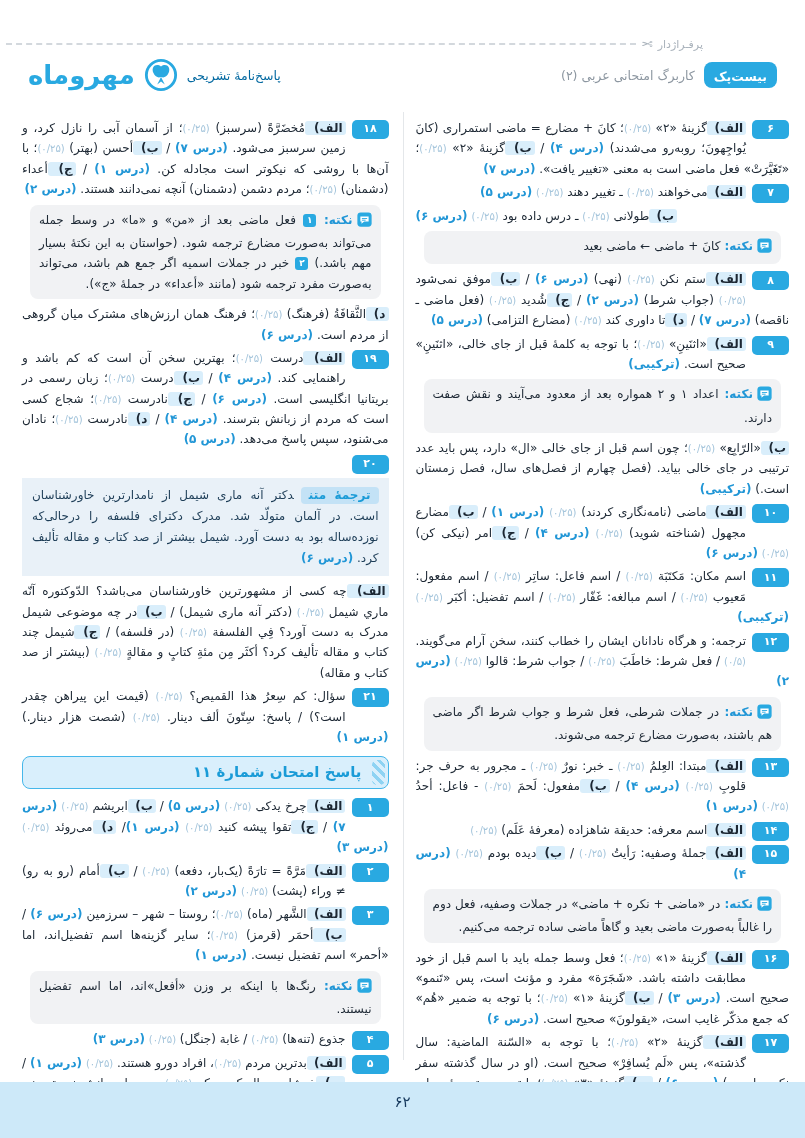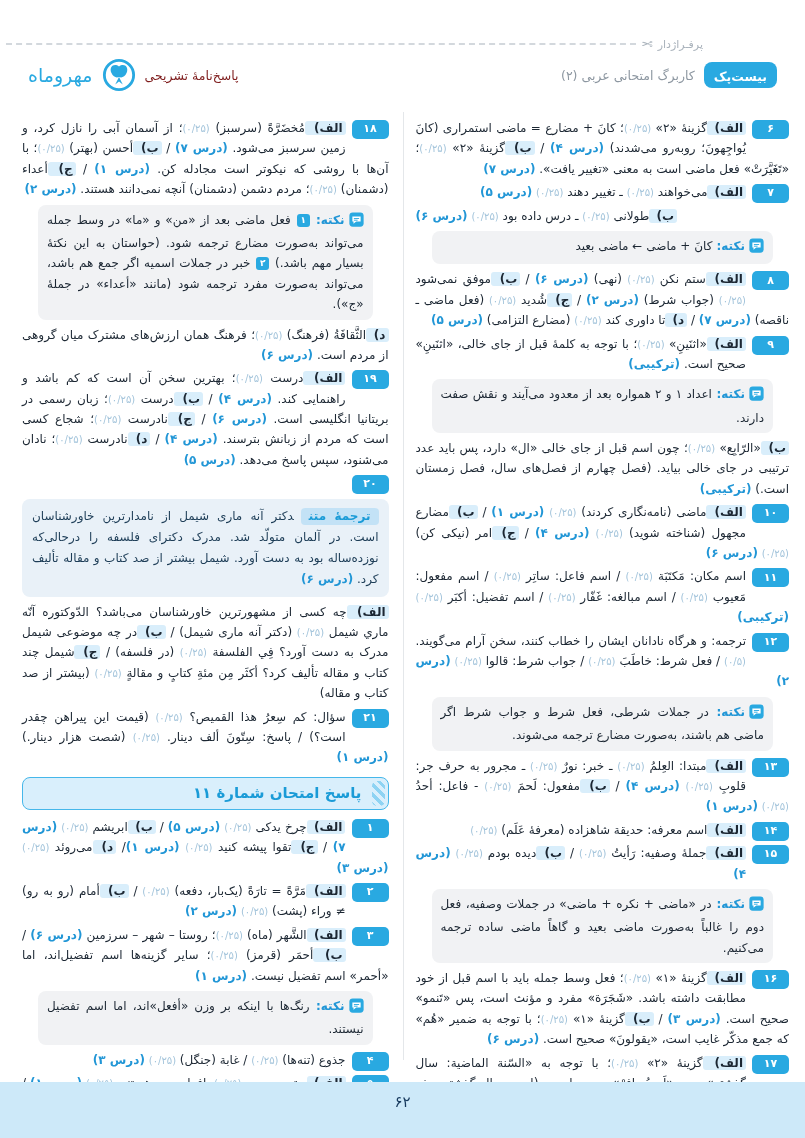--- a/index.html
+++ b/index.html
@@ -17,42 +17,42 @@
   .cutline .lbl{white-space:nowrap;color:#aab3bc}
   .cutline .scissors{display:inline-block;transform:scaleX(-1);font-size:14px;color:#aab3bc}
   .cutline .dash{flex:1;border-top:2px dashed #d3d8dd;height:0}
   
   .masthead{position:absolute;top:58px;left:28px;right:28px;display:flex;
             justify-content:space-between;align-items:center}
   .mh-group{display:flex;align-items:center;gap:9px}
   .brand-pill{background:var(--accent);color:#fff;font-weight:bold;font-size:12.5px;
               padding:9px 10px 4px;border-radius:8px;line-height:1}
   .worksheet-title{color:#8d97a1;font-size:12.5px}
-  .answer-label{color:#7f1d1d;font-size:12.5px}
-  .publisher-name{color:var(--accent);font-weight:normal;font-size:19px;letter-spacing:-.3px}
+  .answer-label{color:#0369a1;font-size:12.5px}
+  .publisher-name{color:var(--accent);font-weight:bold;font-size:26px;letter-spacing:-.3px}
   
   .content{position:absolute;top:112px;right:10px;left:10px;bottom:78px;display:flex}
   .col{width:50%;padding:6px 6px 0 12px}
   .col-right{border-left:1px solid #e4e7ea}
   .col-left{padding-right:14px}
   .item,.para{margin:0 0 3px;text-align:justify;font-size:12px;line-height:1.7}
   .para.center{text-align:left}
   .num-badge{float:right;width:37px;height:19px;margin:2px 0 0 6px;border-radius:5px;
              background:var(--accent);color:#fff;font-size:11px;font-weight:bold;
              display:flex;align-items:center;justify-content:center}
   .seg-s{color:var(--score);font-size:10px}
   .seg-l{color:var(--lesson);font-weight:bold}
   .seg-o{background:var(--hl);border-radius:3px;padding:0 3px;font-weight:bold}
   .seg-n{display:inline-flex;width:13px;height:13px;margin:0 1px;border-radius:3px;
          background:var(--accent);color:#fff;font-size:9px;font-weight:bold;
          align-items:center;justify-content:center;vertical-align:1px}
-  .note{background:var(--notebg);border-radius:8px;padding:5px 9px;margin:5px 16px;
+  .note{background:var(--notebg);border-radius:8px;padding:5px 9px;margin:5px 8px;
         text-align:justify;font-size:12px;line-height:1.7}
   .note-icon{display:inline-block;vertical-align:-3px;margin-left:4px}
-  .trans{background:var(--transbg);border-radius:8px;padding:7px 10px;margin:5px 0;
+  .trans{background:var(--transbg);border-radius:0;padding:7px 10px;margin:5px 0;
          text-align:justify;font-size:12px;line-height:1.75;color:#1d3d57;clear:both}
   .trans-label{background:#c3e2f6;color:var(--examtext);font-weight:bold;border-radius:4px;
                padding:1px 8px 2px;margin-left:7px;font-size:12px;white-space:nowrap}
   .exam-header{position:relative;border:1.5px solid var(--examborder);background:var(--exambg);
                border-radius:8px;color:var(--examtext);font-weight:bold;font-size:15px;
                padding:6px 26px 7px 4px;margin:9px 0 7px;clear:both}
   .hatch{position:absolute;top:3px;bottom:3px;right:3px;width:13px;border-radius:5px;
          background:repeating-linear-gradient(45deg,#8ed3f3 0 3px,var(--exambg) 3px 7px)}
   
   .footer{position:absolute;bottom:0;left:0;right:0;height:56px;background:var(--footerbg);

